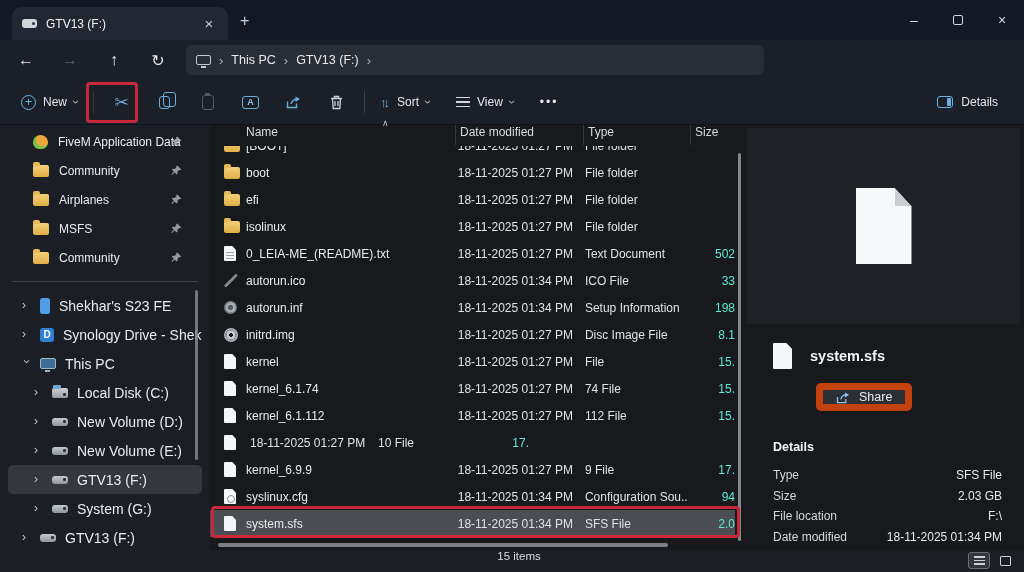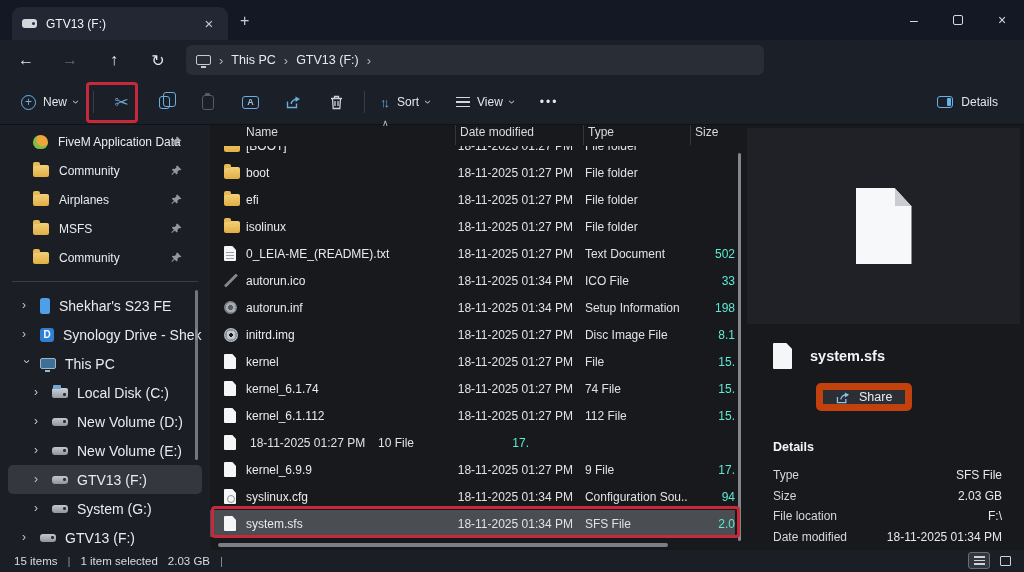--- a/index.html
+++ b/index.html
@@ -126,21 +126,21 @@
   .pv-small-icon { width:19px; height:26px; background:#f5f6f8; border-radius:1px; clip-path:polygon(0 0,70% 0,100% 22%,100% 100%,0 100%); }
   .pv-title { font-size:14.5px; font-weight:bold; color:#f2f4f6; }
   .share-btn { position:absolute; left:28px; top:258px; height:28px; padding:0 13px; background:#2b2e35; border:7px solid #c2410c;
                border-radius:5px; display:flex; align-items:center; gap:8px; color:#e9ebee; font-size:12.5px;margin-left:43px; }
   .pv-details-h { position:absolute; left:28px; top:315px; font-weight:bold; font-size:12.5px; color:#f2f4f6; }
   .pv-rows { position:absolute; left:28px; top:340px; right:22px; }
   .pv-row { display:flex; justify-content:space-between; height:20.5px; align-items:center; font-size:12px; }
   .pv-row .pl { color:#d4d7db; }
   .pv-row .pv { color:#e6e8eb; text-align:right; }
   
-  .statusbar { position:absolute; left:0; top:550px; width:1024px; height:22px; background:#1b1e25; display:flex; align-items:center; padding-left:14px; gap:10px; font-size:11.5px; color:#d9dce0; }
+  .statusbar { position:absolute; left:0; top:550px; width:1024px; height:22px; background:#1b1e25; display:flex; align-items:center; padding-left:14px; gap:10px; font-size:11.5px; color:#d9dce0;flex-direction:column; }
   .status-sep { color:#8b9097; }
   .status-right { position:absolute; right:8px; top:2px; display:flex; gap:4px; }
   .view-toggle { width:22px; height:17px; border-radius:3px; display:flex; align-items:center; justify-content:center; }
   .view-toggle.active { background:#33373d; border:1px solid #6a6f76; }
   .vt-lines { width:11px; height:9px; background:linear-gradient(#cfd3d8 0 1.5px,transparent 1.5px 3.5px,#cfd3d8 3.5px 5px,transparent 5px 7px,#cfd3d8 7px 8.5px,transparent 8.5px); }
   .vt-square { width:11px; height:10px; border:1.5px solid #cfd3d8; border-radius:1px; }
   
   .anno { position:absolute; border:3px solid #c8293a; border-radius:4px; pointer-events:none; z-index:50; }
   .anno-cut { left:86px; top:82px; width:52px; height:41px; }
   .anno-row { left:211px; top:506px; width:529px; height:32px; }

